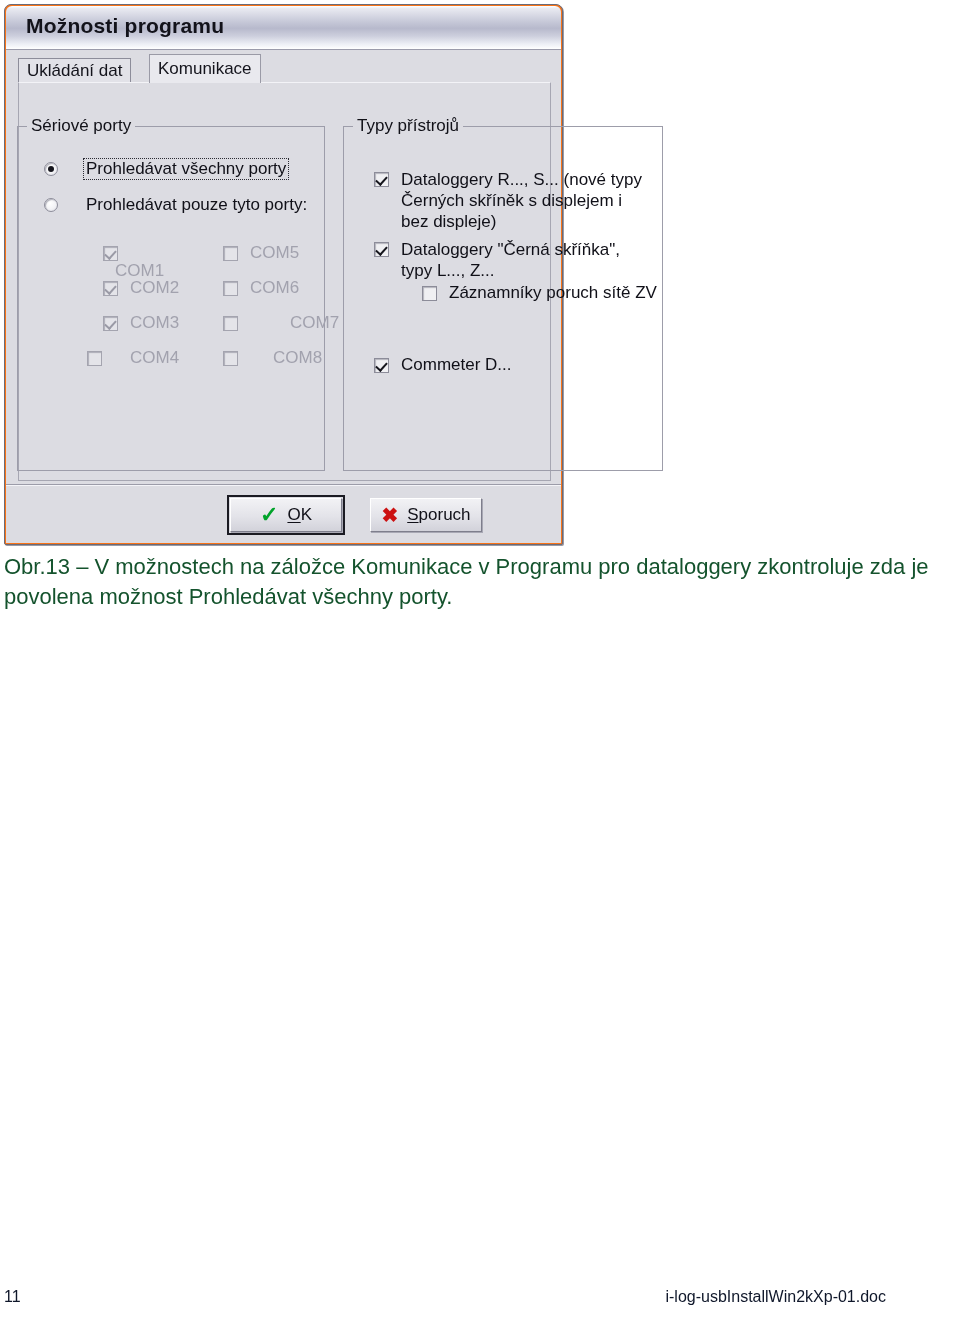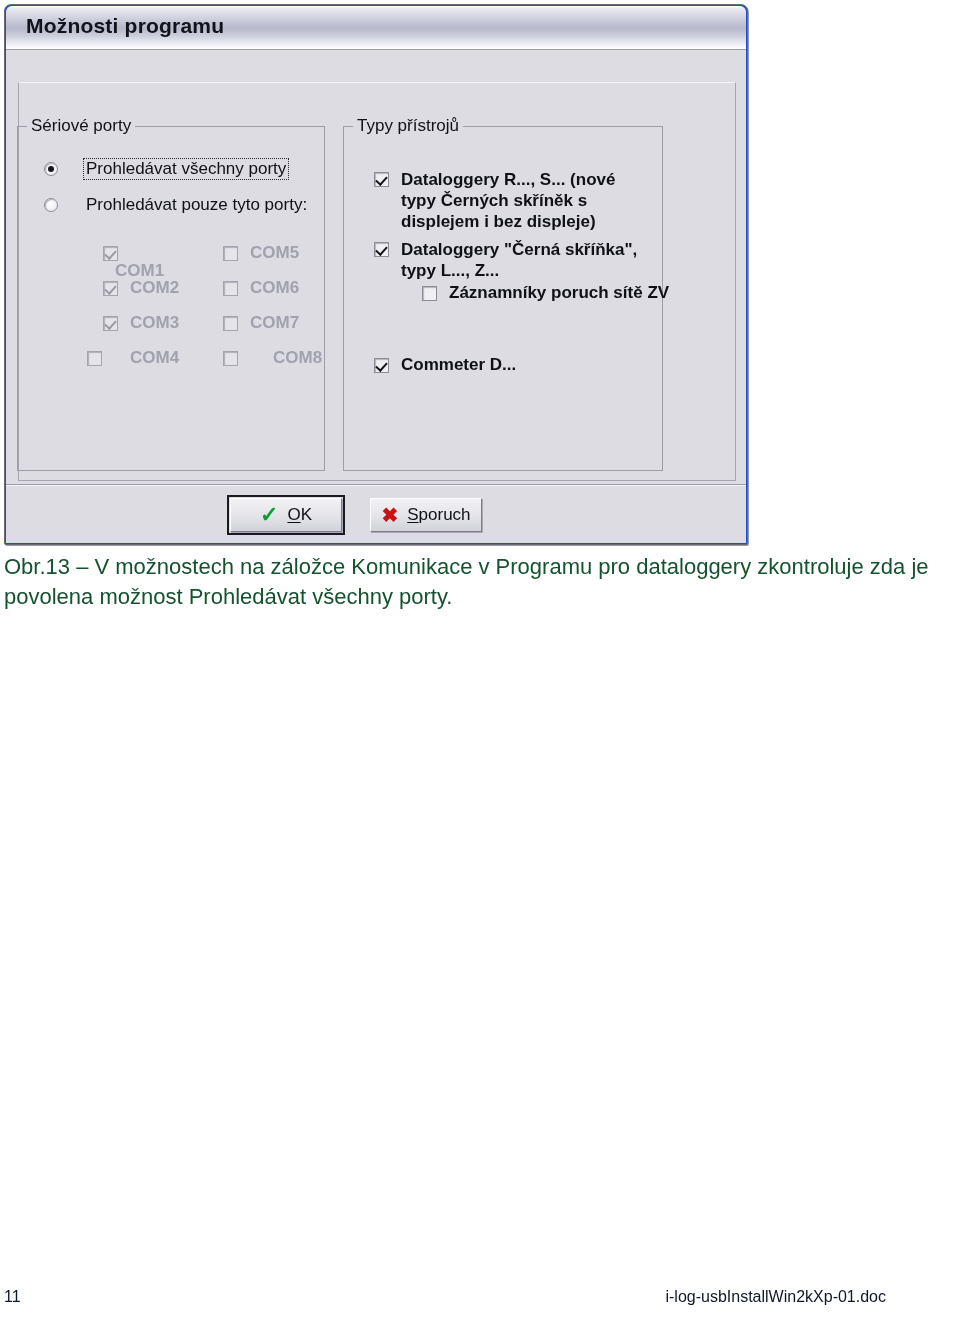--- a/index.html
+++ b/index.html
@@ -14,23 +14,23 @@
     font-family: "Liberation Sans", sans-serif;
     color: #1a1a1a;
     overflow: hidden;
   }
 
   
   #dialog-screenshot {
     position: absolute;
     left: 4px;
     top: 4px;
-    width: 744px;
+    width: 559px;
     height: 541px;
-    background: #1d4ed8;
+    background: #f97316;
     border: 1px solid #6b6b78;
     border-radius: 7px 7px 2px 2px;
     box-sizing: border-box;
     box-shadow: 1px 1px 0 #9a9aa4;
   }
 
   
   .titlebar {
     position: absolute;
     left: 1px; top: 1px; right: 1px;
@@ -175,21 +175,20 @@
     outline: 1px dotted #2b2b33;
     outline-offset: 0px;
   }
 
   
   .cb-row {
     position: absolute;
     display: flex;
     align-items: flex-start;
     white-space: nowrap;
-    font-weight: bold;
   }
   .checkbox {
     width: 15px; height: 15px;
     border: 1px solid #8c8c99;
     background: #f0f0f3;
     box-shadow: inset 1px 1px 1px rgba(120,120,135,0.5);
     box-sizing: border-box;
     position: relative;
     flex: 0 0 auto;
     margin-top: 3px;
@@ -302,20 +301,28 @@
 <body>
 
 <div id="dialog-screenshot">
 
   <div class="titlebar">
     <div class="titlebar-text">Možnosti programu</div>
   </div>
 
   <div class="client">
 
+    <div class="tabstrip">
+      <div class="tab inactive">
+        <span>Ukládání dat</span>
+      </div>
+      <div class="tab active">
+        <span>Komunikace</span>
+      </div>
+    </div>
 
     <div class="tabpane"></div>
 
     <div class="groupbox" id="group-serial-ports">
       <div class="gb-title">Sériové porty</div>
 
       <div class="radio-row" style="left:26px; top:32px;">
         <span class="radio checked"></span>
         <span class="radio-label focused">Prohledávat všechny porty</span>
       </div>
@@ -343,21 +350,21 @@
       </div>
 
       <div class="cb-row" style="left:205px; top:116px;">
         <span class="checkbox disabled"></span>
         <span class="cb-label disabled">COM5</span>
       </div>
       <div class="cb-row" style="left:205px; top:151px;">
         <span class="checkbox disabled"></span>
         <span class="cb-label disabled">COM6</span>
       </div>
-      <div class="cb-row" style="left:205px; top:186px;">
+      <div class="cb-row" style="left:205px; top:186px;gap:40px;">
         <span class="checkbox disabled"></span>
         <span class="cb-label disabled">COM7</span>
       </div>
       <div class="cb-row" style="left:205px; top:221px;gap:23px;">
         <span class="checkbox disabled"></span>
         <span class="cb-label disabled">COM8</span>
       </div>
     </div>
 
     <div class="groupbox" id="group-device-types">

